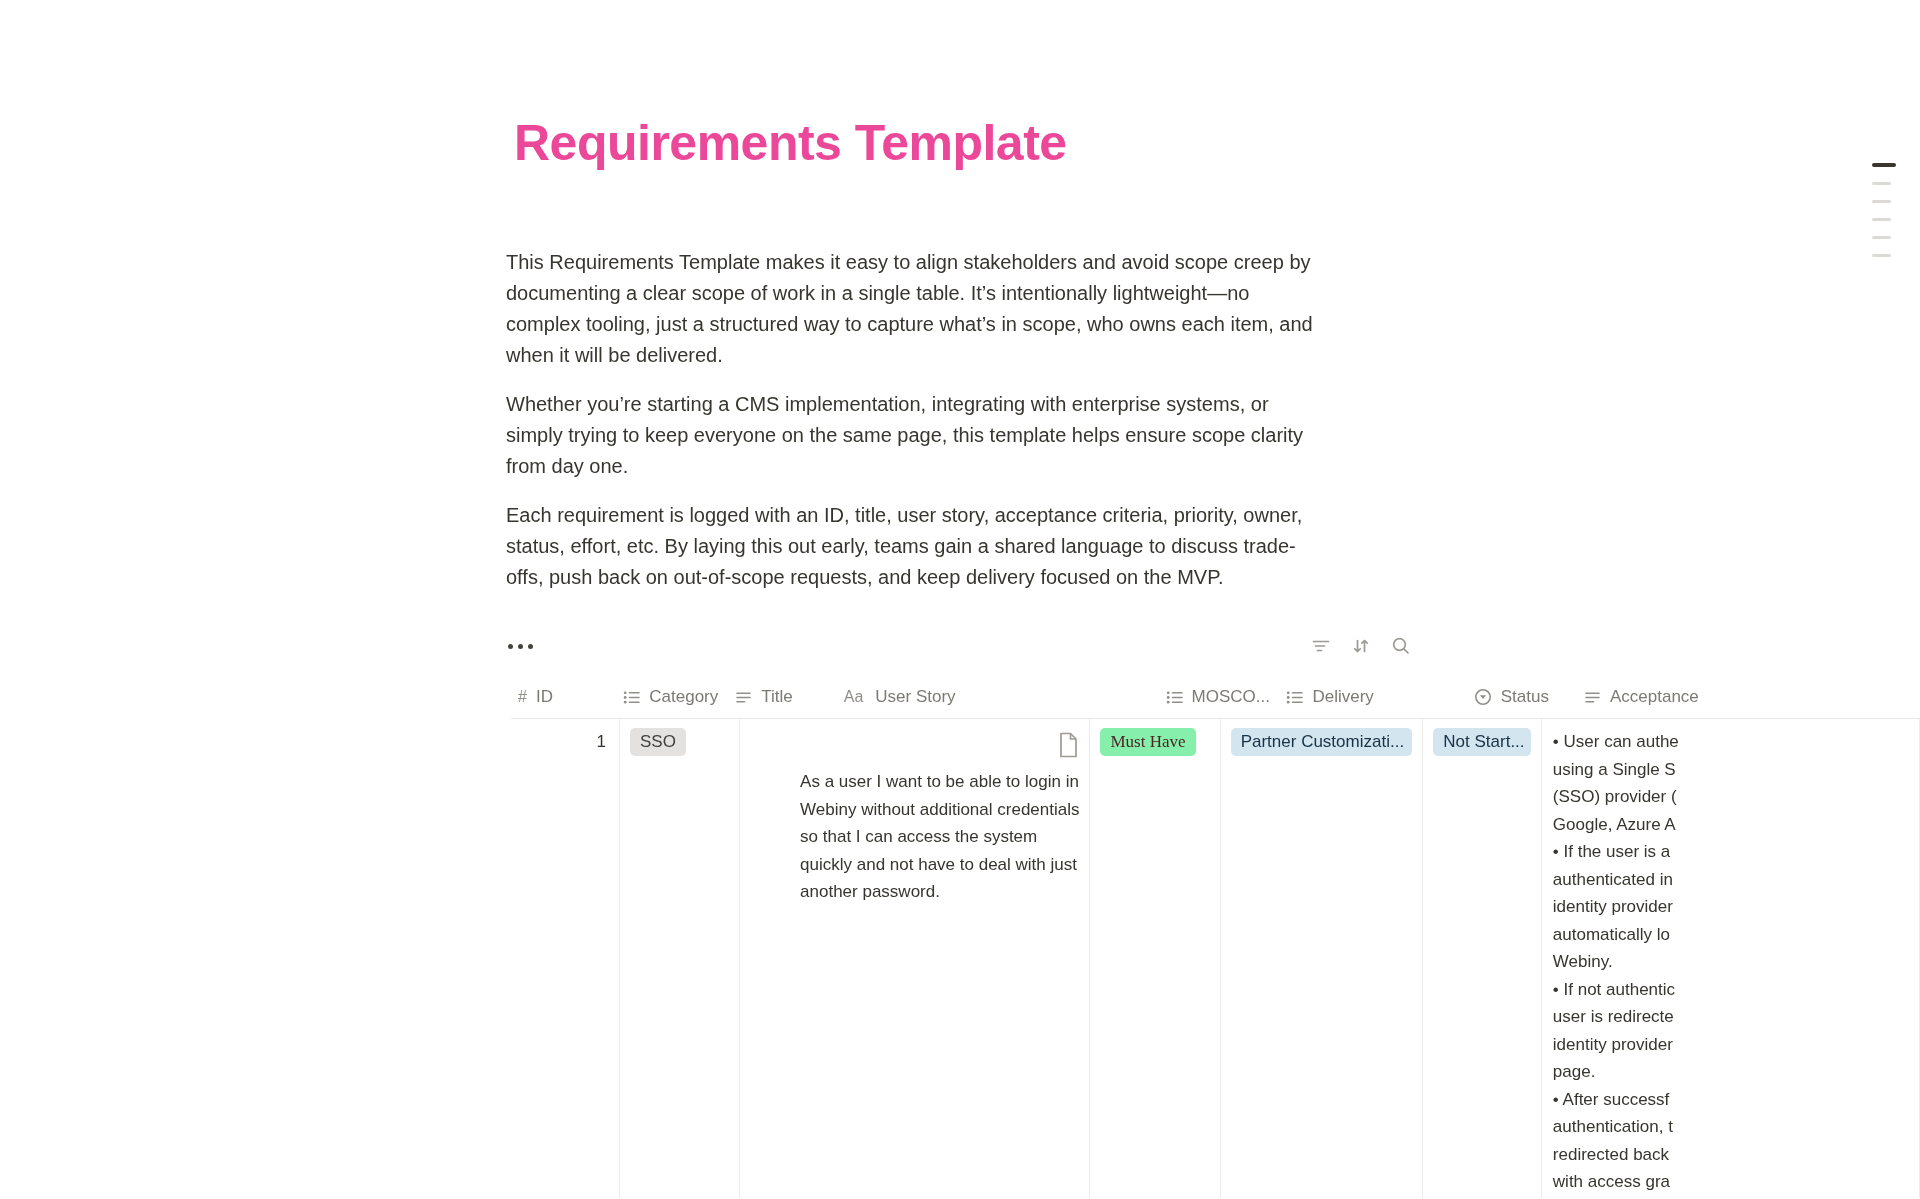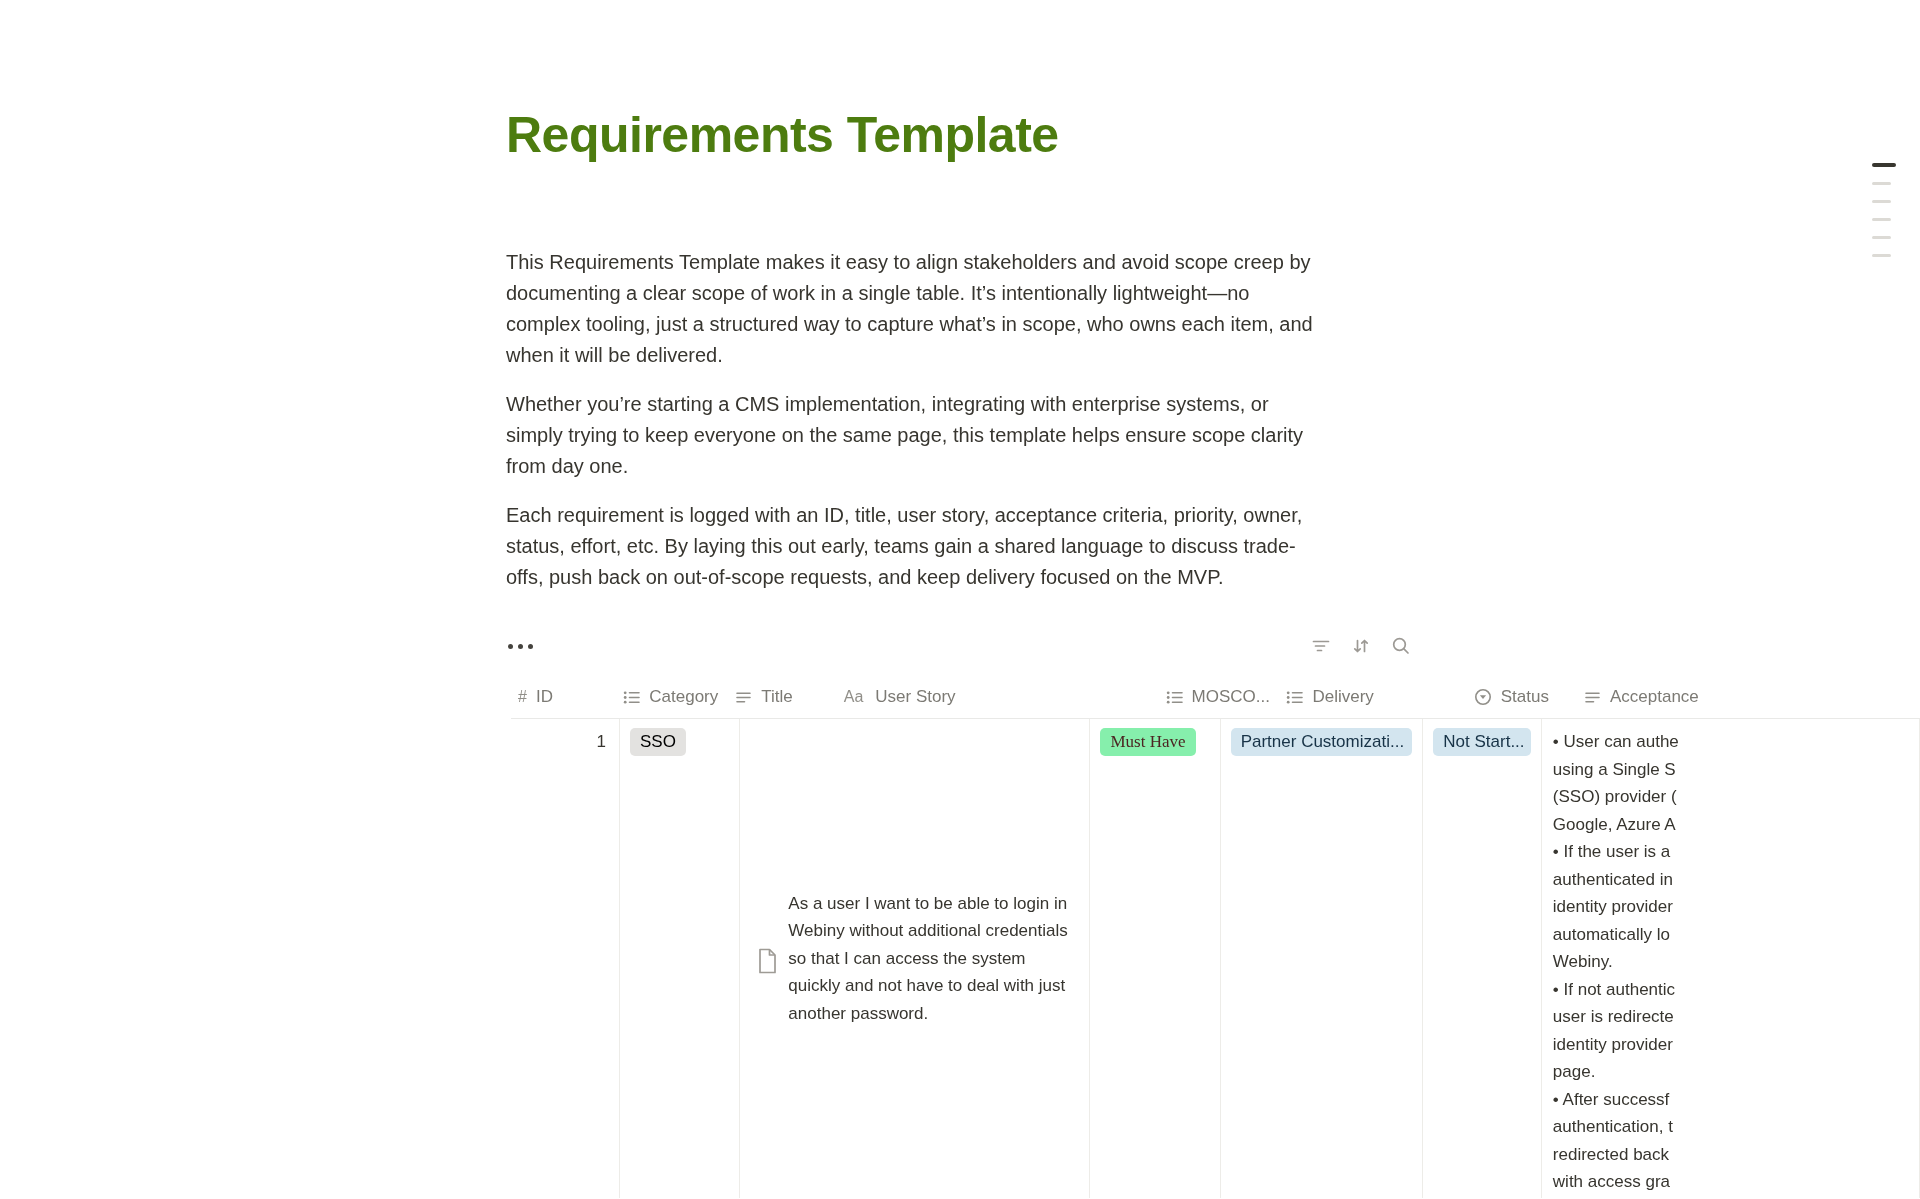--- a/index.html
+++ b/index.html
@@ -5,22 +5,22 @@
   * { box-sizing: border-box; }
   html,body { margin:0; padding:0; }
   body {
     width:1920px; height:1199px; overflow:hidden; background:#ffffff;
     font-family:"Liberation Sans","DejaVu Sans",sans-serif; color:#37352F;
   }
   .screen { position:relative; width:1920px; height:1199px; }
 
   
   .title {
-    position:absolute; left:506px; top:106px; margin:0;
-    font-size:50px; font-weight:700; color:#4d7c0f; letter-spacing:-0.5px;
+    position:absolute; left:506px; top:106px; margin:8px;
+    font-size:50px; font-weight:700; color:#ec4899; letter-spacing:-0.5px;
     white-space:nowrap;
   }
 
   
   .paragraphs { position:absolute; left:506px; top:240px; width:965px; }
   .paragraphs p {
     margin:7px 0 18px 0; font-size:20px; line-height:31px; color:#37352F;
     white-space:pre-line;
   }
 
@@ -57,25 +57,25 @@
   .cell {
     border-right:1px solid #EDECE8; padding:9px 10px;
     font-size:17px; line-height:27.5px; color:#37352F; overflow:hidden;
   }
   .id-cell { text-align:right; padding-right:13px; }
   .chip {
     display:inline-block; height:28px; line-height:28px; padding:0 10px;
     border-radius:5px; font-size:17px; white-space:nowrap; max-width:100%;
     overflow:hidden; vertical-align:top;
   }
-  .chip-gray { background:#E3E2E0; color:#000000; }
+  .chip-gray { background:#E3E2E0; color:#404040; }
   .chip-red  { background:#86efac; color:#4C2522;font-family:Liberation Serif, serif; }
   .chip-blue { background:#D3E5EF; color:#183347; }
 
-  .story-cell { display:flex; gap:10px; padding-left:17px; align-items:center; }
+  .story-cell { display:flex; gap:10px; padding-left:17px; align-items:flex-end;flex-direction:column; }
   .page-icon { color:#9E9B95; flex:none; margin-top:4px; display:flex; }
   .story-text { white-space:pre-line; }
   .acceptance-cell { white-space:pre; padding-left:11px; }
 </style>
 </head>
 <body>
 
 <div class="screen">
 
   <h1 class="title">Requirements Template</h1>

